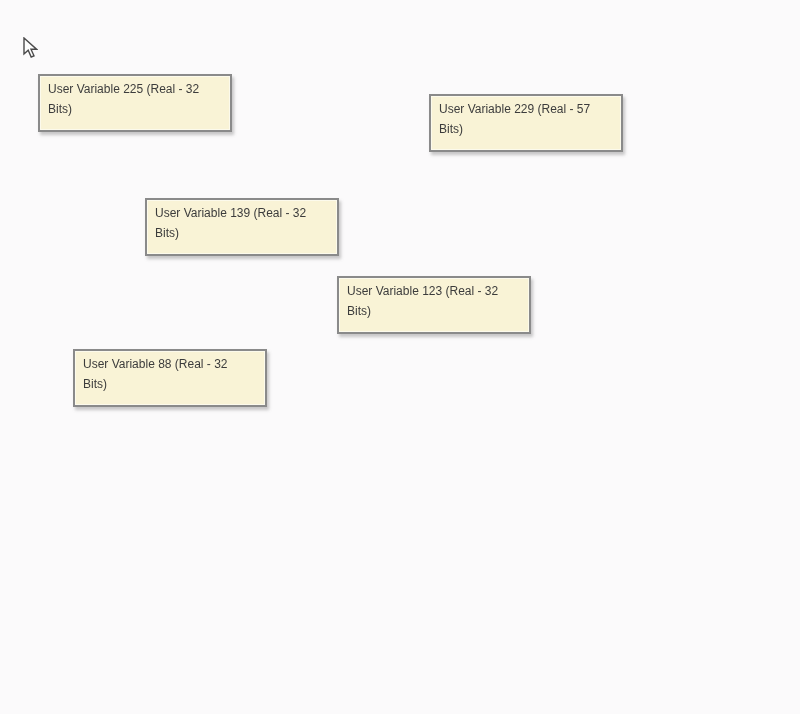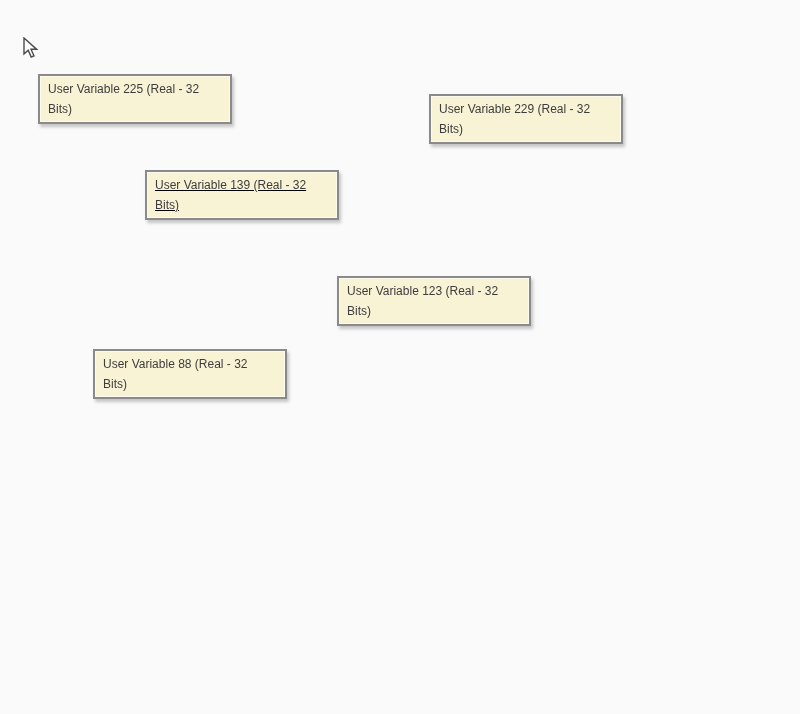--- a/index.html
+++ b/index.html
@@ -12,21 +12,21 @@
   }
   #canvas {
     position: relative;
     width: 800px;
     height: 714px;
     background: var(--canvas-bg, #FBFAFB);
   }
   .node {
     position: absolute;
     width: 194px;
-    height: 50px;
+    height: 58px;
     box-sizing: border-box;
     background: var(--node-fill, #F9F3D6);
     border: 2px solid var(--node-border, #8A8A8A);
     box-shadow: 2px 3px 3px rgba(100,100,100,0.35),
                 inset 0 0 0 1px rgba(255,255,255,0.55);
     padding: 3px 8px;
     cursor: default;
   }
   .node-label {
     display: block;
@@ -62,38 +62,38 @@
 
 <div id="canvas">
 
   <div class="node" style="left: 38px; top: 74px;">
     <span class="node-label">User Variable 225 (Real - 32
 Bits)</span>
     <span class="port"></span>
   </div>
 
   <div class="node" style="left: 429px; top: 94px;">
-    <span class="node-label">User Variable 229 (Real - 32
+    <span class="node-label">User Variable 229 (Real - 57
 Bits)</span>
     <span class="port"></span>
   </div>
 
-  <div class="node" style="left: 145px; top: 170px; text-decoration: underline;">
+  <div class="node" style="left: 145px; top: 198px;">
     <span class="node-label">User Variable 139 (Real - 32
 Bits)</span>
     <span class="port"></span>
   </div>
 
   <div class="node" style="left: 337px; top: 276px;">
     <span class="node-label">User Variable 123 (Real - 32
 Bits)</span>
     <span class="port"></span>
   </div>
 
-  <div class="node" style="left: 73px; top: 349px; margin-left: 20px;">
+  <div class="node" style="left: 73px; top: 349px;">
     <span class="node-label">User Variable 88 (Real - 32
 Bits)</span>
     <span class="port"></span>
   </div>
 
   <svg class="cursor" viewBox="0 0 15 22" style="left: 23px; top: 37px;">
     <polygon points="1,1 1,17 5.2,13.2 8.2,20 11,18.8 8,12.2 13.5,12.2" fill="#FDFDFD" stroke="#4A4A4A" stroke-width="1.4" stroke-linejoin="miter"></polygon>
   </svg>
 
 </div>

